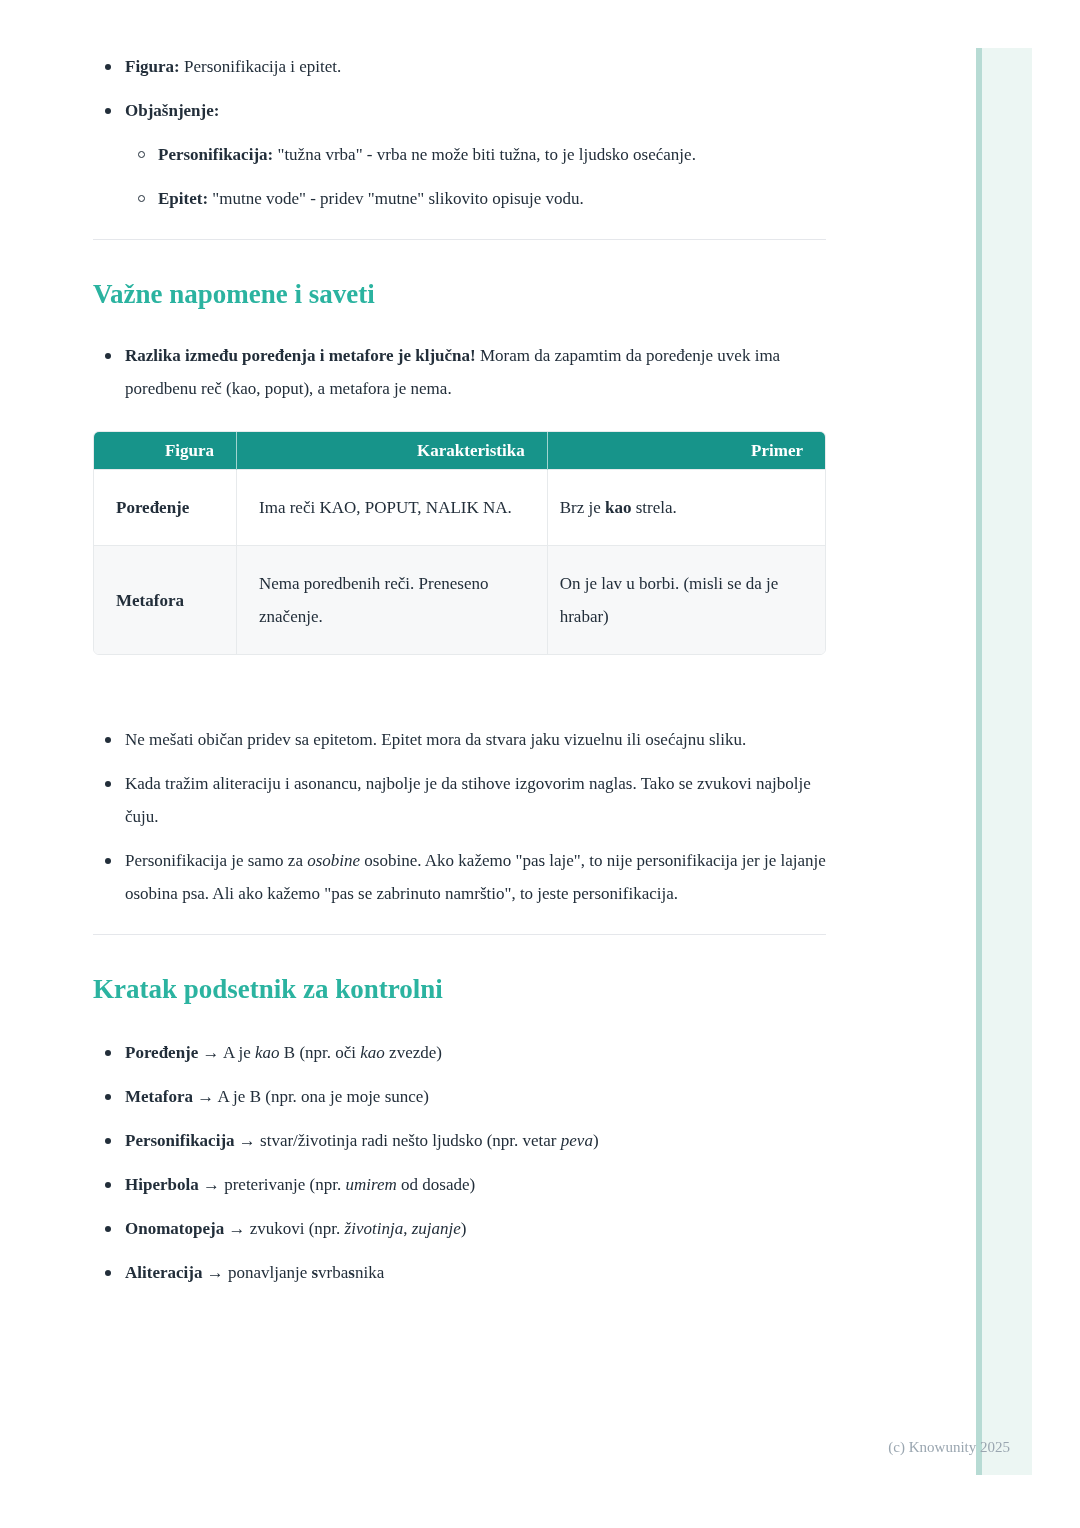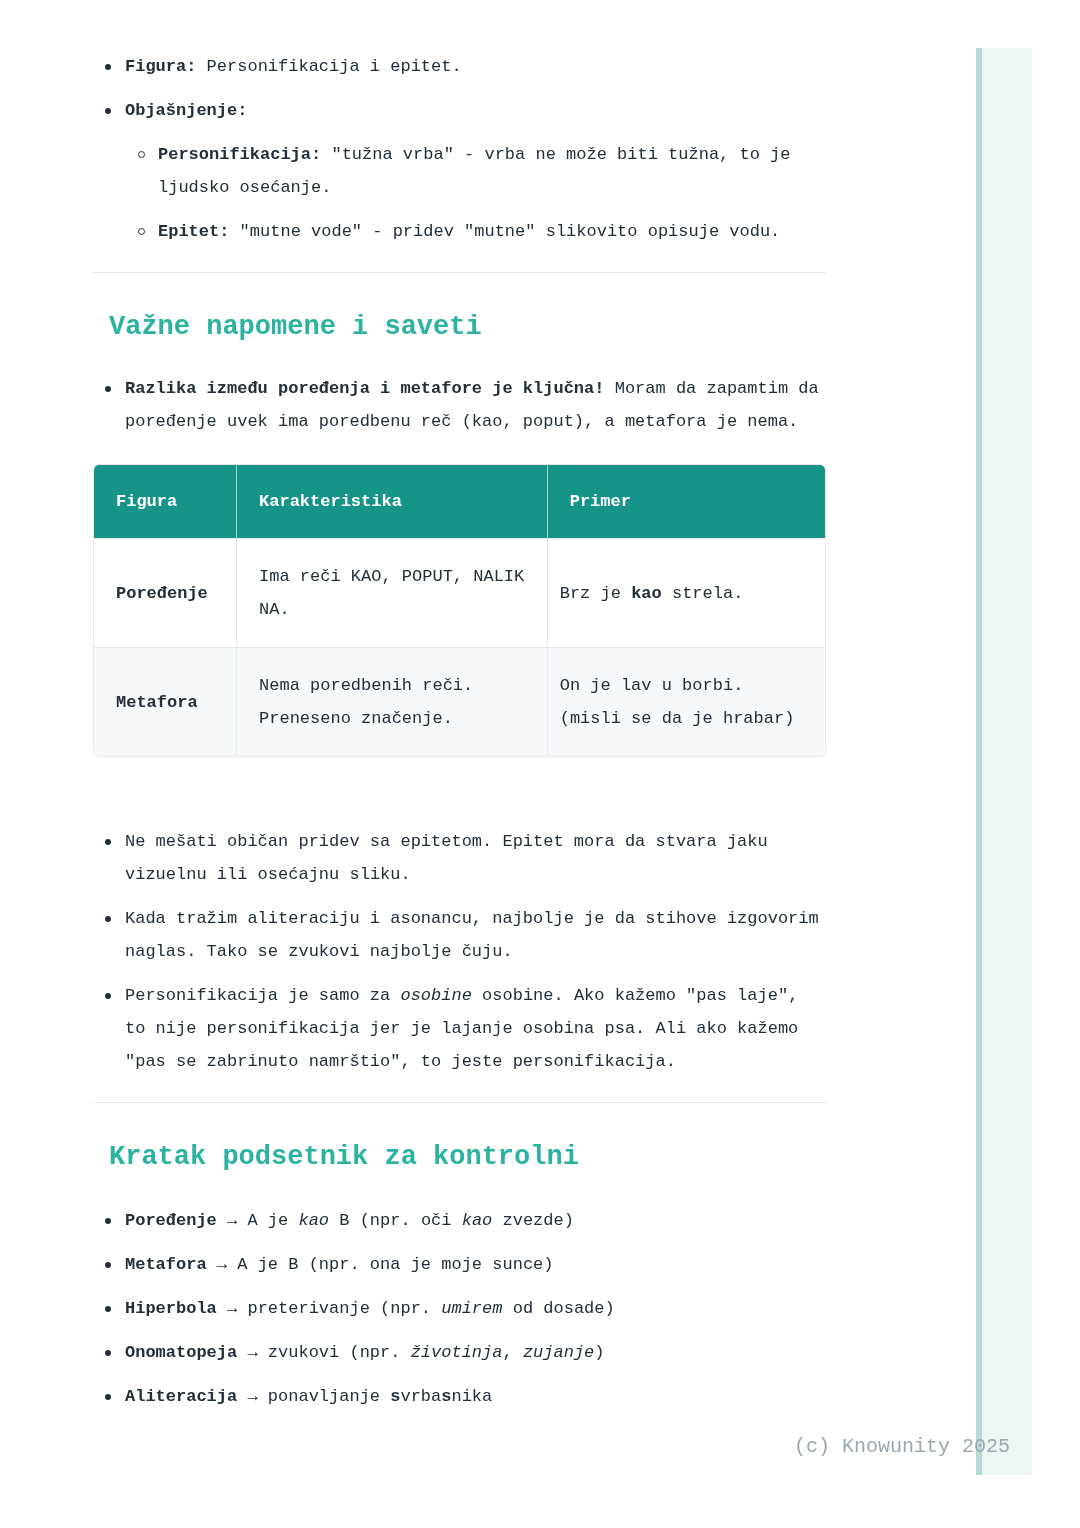--- a/index.html
+++ b/index.html
@@ -9,21 +9,21 @@
     --divider:#e5e7eb;
     --table-border:#e7eaec;
     --table-row-alt-bg:#f7f8f9;
     --footer-text:#9aa6b0;
     --side-bar-fill:#ecf6f3;
     --side-bar-edge:#b7dbd4;
   }
   html,body{margin:0;padding:0;background:#ffffff;}
   .page{
     position:relative;width:1080px;height:1528px;background:#ffffff;
-    font-family:Liberation Mono, monospace;color:var(--body-text);
+    font-family:Liberation Serif, serif;color:var(--body-text);
     overflow:hidden;
   }
   .side-bar{
     position:absolute;left:976px;top:48px;width:56px;height:1427px;
     background:var(--side-bar-fill);border-left:6px solid var(--side-bar-edge);
     box-sizing:border-box;z-index:1;
   }
   .content{
     position:absolute;left:93px;top:50px;width:733px;
     font-size:17px;line-height:33px;z-index:2;
@@ -38,48 +38,48 @@
   .lvl2 .marker{
     width:7px;height:7px;border-radius:50%;background:transparent;
     border:1.5px solid var(--body-text);box-sizing:border-box;
     margin:13px 13px 0 45px;
   }
   .seg-b{font-weight:700;}
   .seg-i{font-style:italic;}
   hr.divider{border:none;border-top:1px solid var(--divider);margin:24px 0 0 0;}
   h2.section-title{
     color:var(--accent-teal);font-size:27px;line-height:34px;font-weight:700;
-    margin:37px 0 28px 16px;letter-spacing:0;
+    margin:37px 0 28px 0;letter-spacing:0;
   }
   .table-wrap{
     margin-top:26px;border:1px solid var(--table-border);border-radius:6px;
     overflow:hidden;
   }
   table.fig-table{width:100%;border-collapse:collapse;font-size:17px;line-height:33px;}
   .fig-table col.c1{width:19.5%;}
   .fig-table col.c2{width:42.5%;}
   .fig-table col.c3{width:38%;}
   .fig-table th{
-    background:var(--table-header-bg);color:#ffffff;text-align:left;
-    font-weight:700;padding:20px 22px;border-right:1px solid rgba(255,255,255,0.6);
+    background:var(--table-header-bg);color:#ffffff;text-align:right;
+    font-weight:700;padding:2px 22px;border-right:1px solid rgba(255,255,255,0.6);
   }
   .fig-table th:last-child{border-right:none;}
   .fig-table td{
     padding:21px 22px;border-right:1px solid var(--table-border);
     border-top:1px solid var(--table-border);vertical-align:middle;
   }
   .fig-table td:last-child{border-right:none;padding-left:12px;}
   .fig-table tbody tr.alt{background:var(--table-row-alt-bg);}
   .fig-table td.cell-figura{font-weight:700;}
   .blist{margin:0;padding:0;}
   .blist.after-table{margin-top:68px;}
   .blist.reminder{margin-top:30px;}
   .footer{
     position:absolute;top:1436px;left:0;width:1010px;text-align:right;
-    font-size:20px;line-height:22px;color:var(--footer-text);z-index:3;
+    font-size:15px;line-height:22px;color:var(--footer-text);z-index:3;
   }
 </style>
 </head>
 <body>
 
 <div class="page">
 
   <div class="side-bar"></div>
 
   <div class="content">
@@ -166,20 +166,24 @@
       <div class="bullet-item lvl1">
         <span class="marker"></span>
         <div class="litext"><span class="seg-b">Poređenje</span><span class="seg-r"> → A je </span><span class="seg-i">kao</span><span class="seg-r"> B (npr. oči </span><span class="seg-i">kao</span><span class="seg-r"> zvezde)</span></div>
       </div>
       <div class="bullet-item lvl1">
         <span class="marker"></span>
         <div class="litext"><span class="seg-b">Metafora</span><span class="seg-r"> → A je B (npr. ona je moje sunce)</span></div>
       </div>
       <div class="bullet-item lvl1">
         <span class="marker"></span>
+        <div class="litext"><span class="seg-b">Personifikacija</span><span class="seg-r"> → stvar/životinja radi nešto ljudsko (npr. vetar </span><span class="seg-i">peva</span><span class="seg-r">)</span></div>
+      </div>
+      <div class="bullet-item lvl1">
+        <span class="marker"></span>
         <div class="litext"><span class="seg-b">Hiperbola</span><span class="seg-r"> → preterivanje (npr. </span><span class="seg-i">umirem</span><span class="seg-r"> od dosade)</span></div>
       </div>
       <div class="bullet-item lvl1">
         <span class="marker"></span>
         <div class="litext"><span class="seg-b">Onomatopeja</span><span class="seg-r"> → zvukovi (npr. </span><span class="seg-i">životinja</span><span class="seg-r">, </span><span class="seg-i">zujanje</span><span class="seg-r">)</span></div>
       </div>
       <div class="bullet-item lvl1">
         <span class="marker"></span>
         <div class="litext"><span class="seg-b">Aliteracija</span><span class="seg-r"> → ponavljanje </span><span class="seg-b">s</span><span class="seg-r">vrba</span><span class="seg-b">s</span><span class="seg-r">nika</span></div>
       </div>

